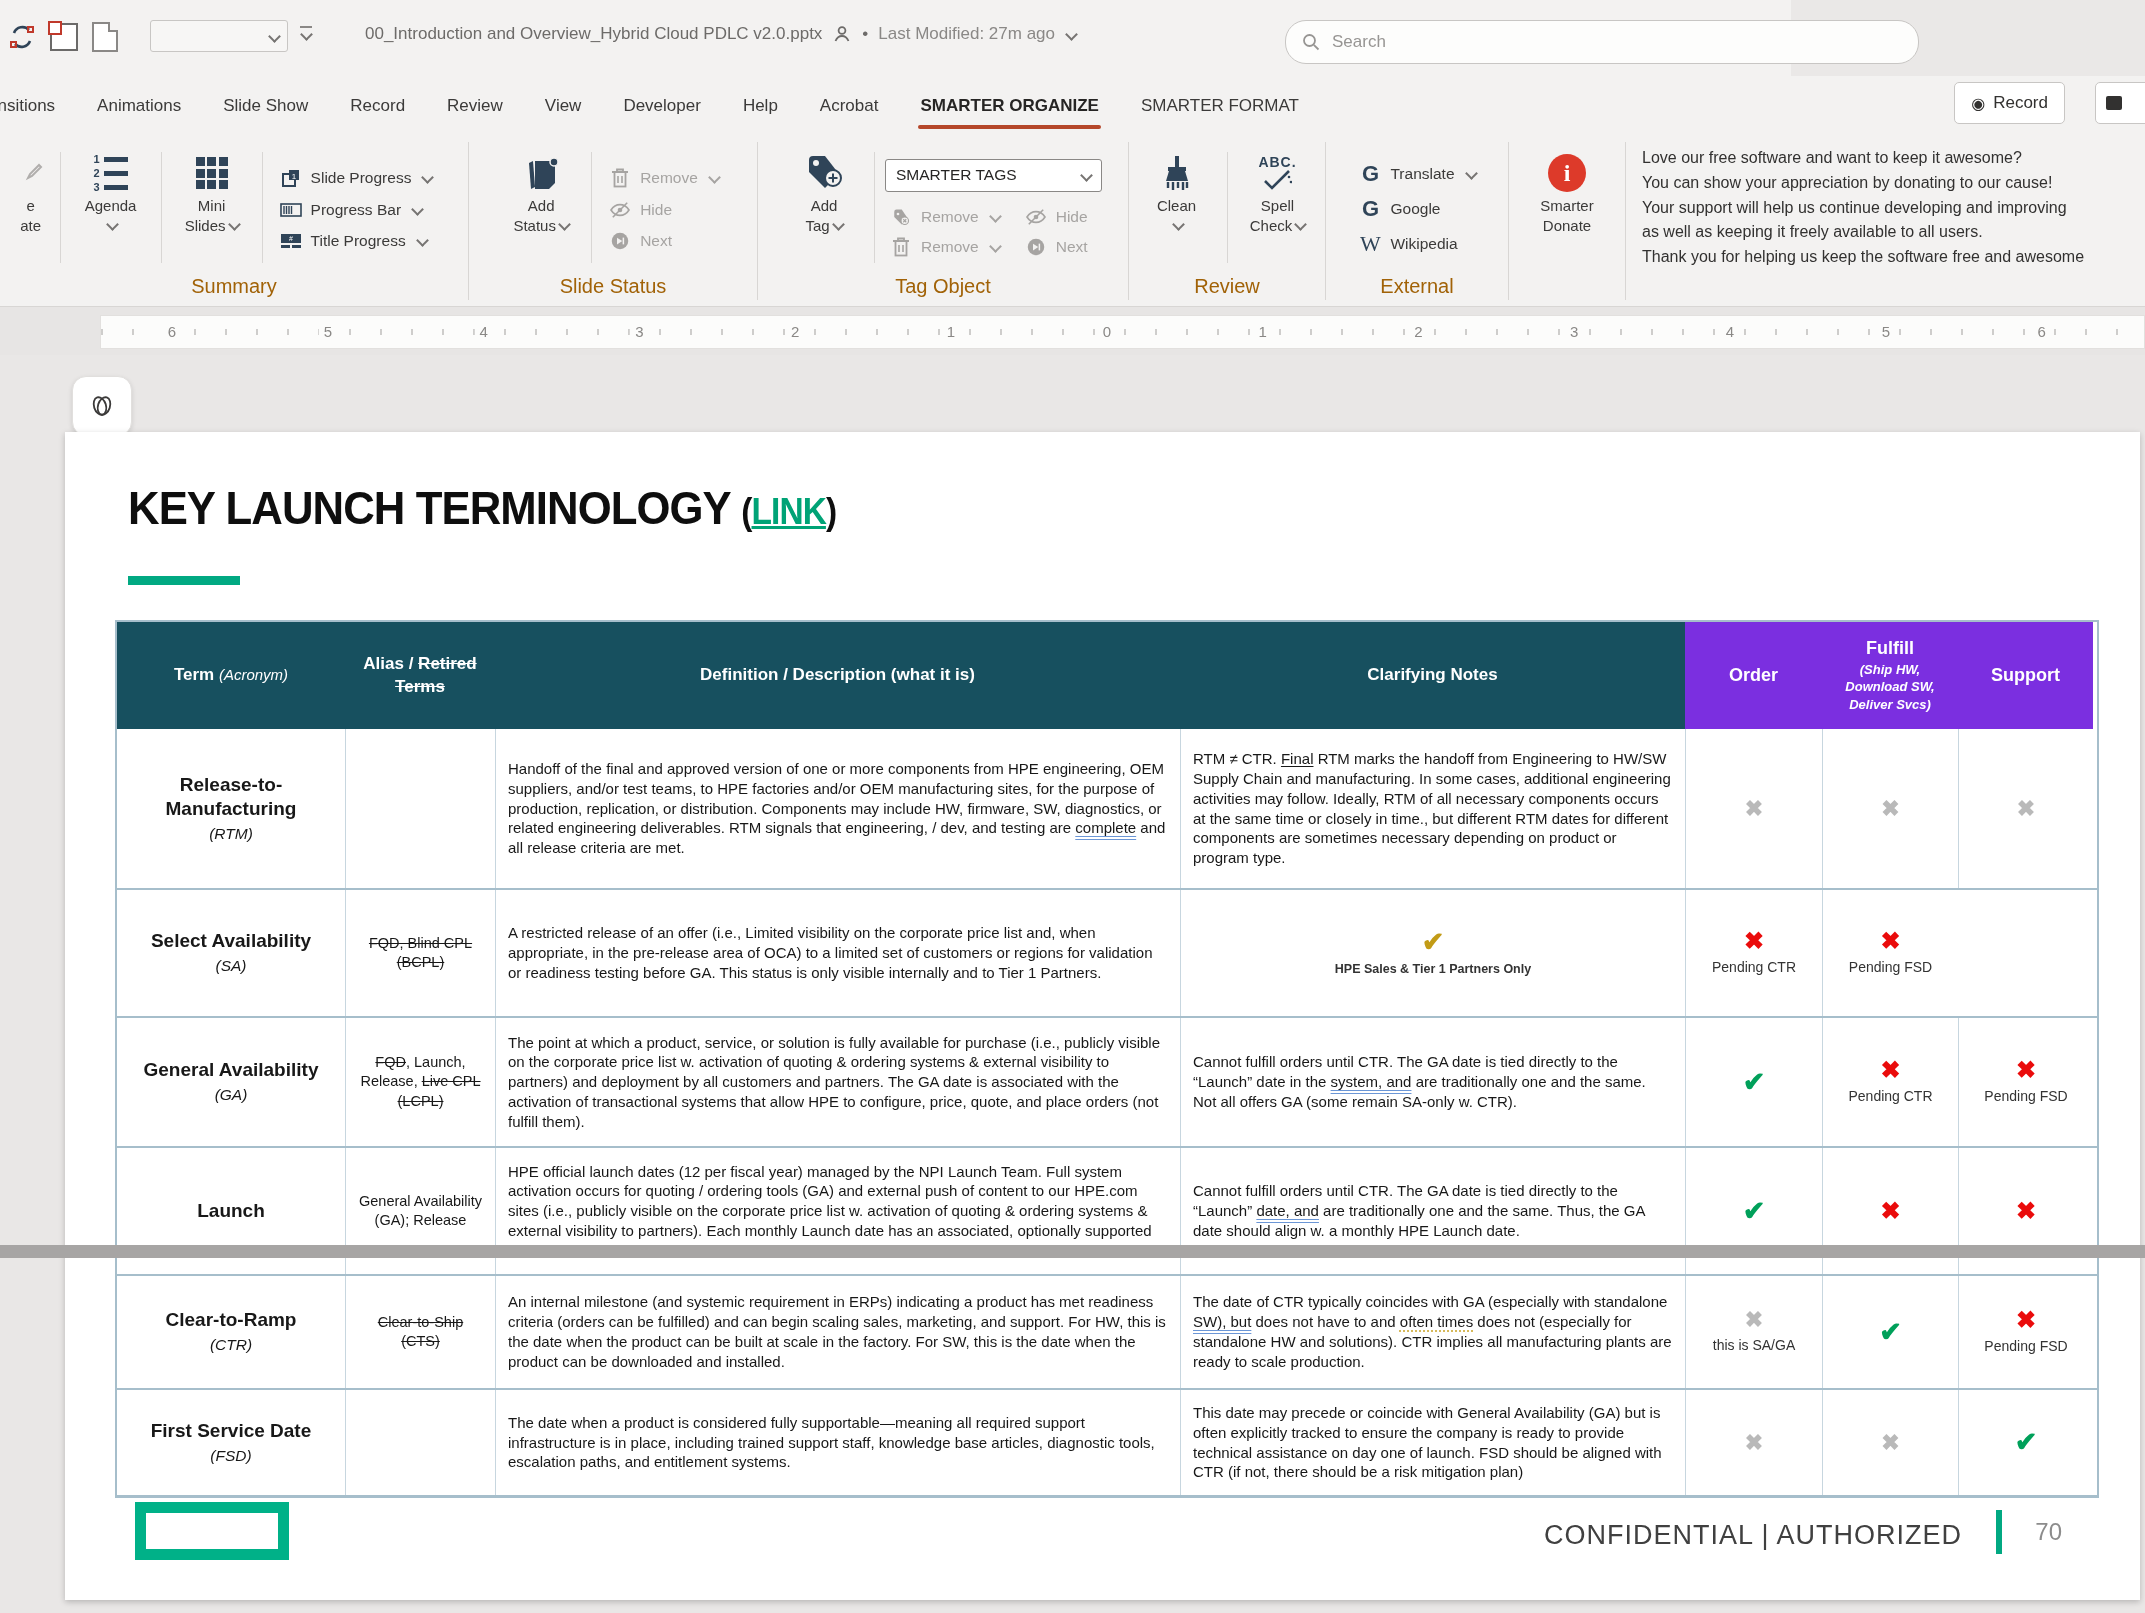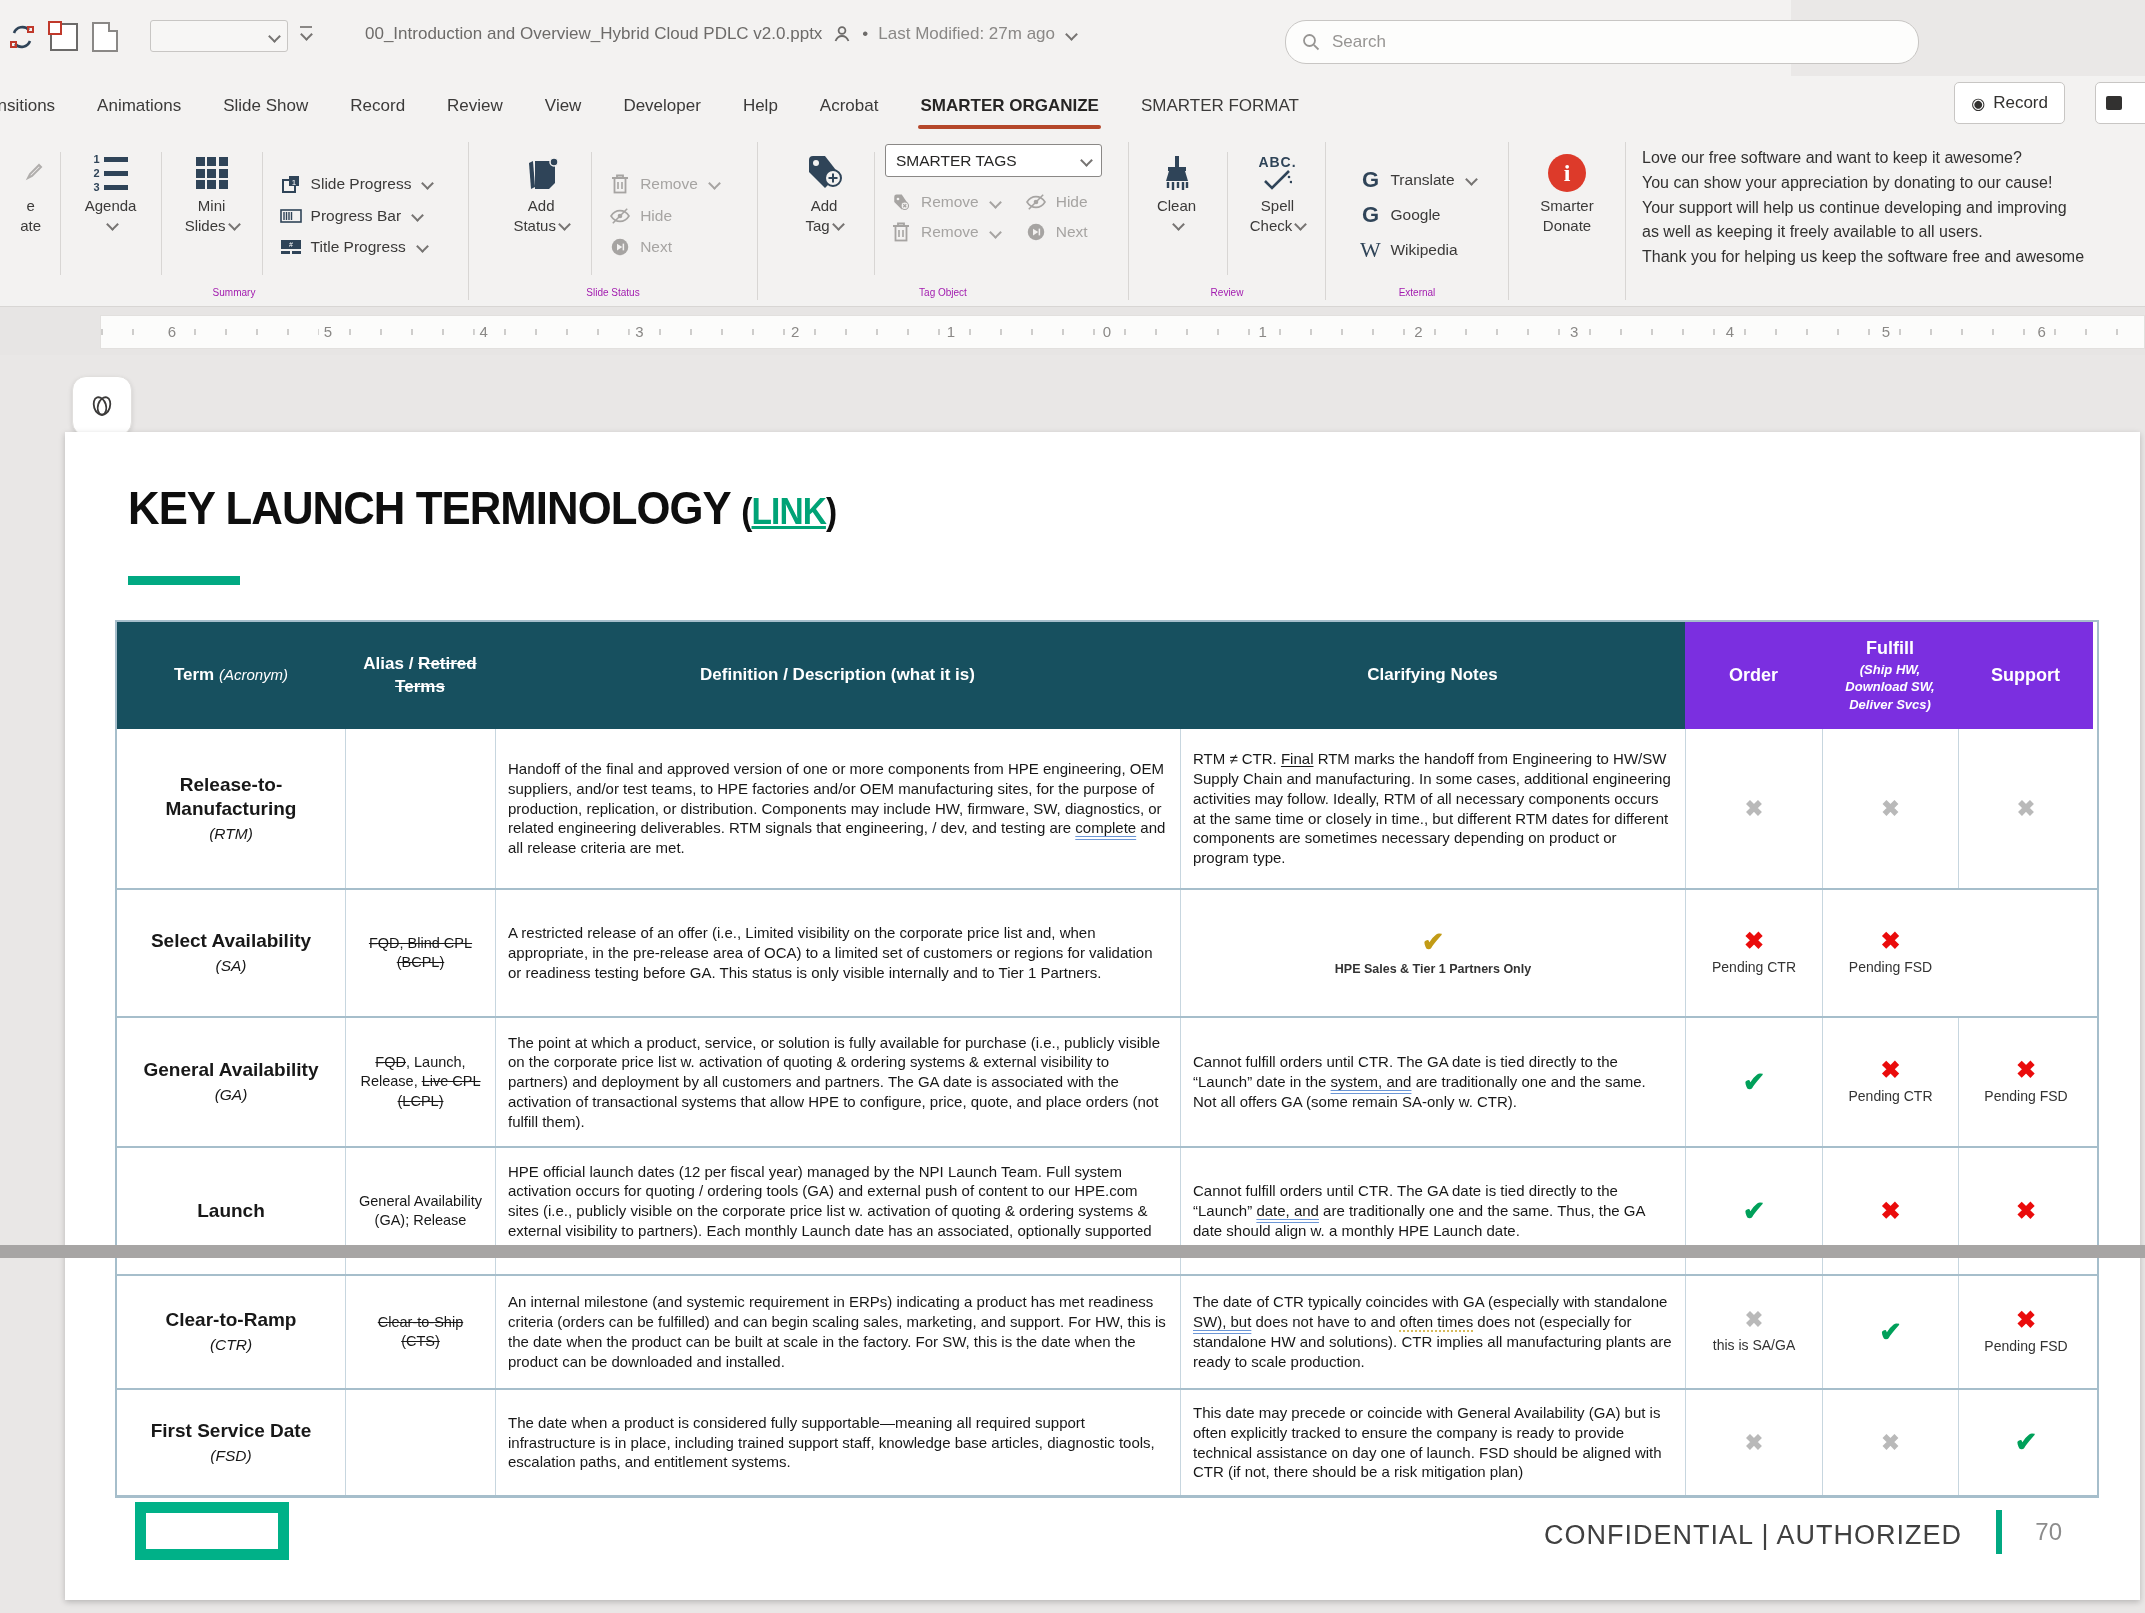--- a/index.html
+++ b/index.html
@@ -34,32 +34,32 @@
   .tab.active::after{content:'';position:absolute;left:0;right:0;bottom:-9px;height:4px;background:#b5472a;border-radius:2px;}
   .record-btn{position:absolute;right:80px;top:6px;height:40px;background:#fff;border:1px solid #c8c6c4;border-radius:5px;display:flex;align-items:center;gap:8px;padding:0 16px;font-size:17px;color:#323130;cursor:pointer;}
   .record-dot{font-size:16px;color:#323130;}
   .cutbtn-right{position:absolute;right:-18px;top:6px;width:56px;height:40px;background:#fff;border:1px solid #c8c6c4;border-radius:5px;display:flex;align-items:center;padding-left:10px;cursor:pointer;}
   .cutbtn-right .sq{width:16px;height:14px;background:#323130;border-radius:2px;}
 
   
   .ribbon{position:absolute;left:0;top:136px;width:2145px;height:170px;background:#f3f2f1;border-bottom:1px solid #d8d6d4;display:flex;align-items:stretch;overflow:hidden;}
   .rgroup{display:flex;flex-direction:column;align-items:center;position:relative;padding-top:8px;flex:0 0 auto;}
   .rg-items{display:flex;align-items:stretch;flex:1;}
-  .rg-label{font-size:10px;color:#a21caf;padding:2px 0 8px;text-align:center;}
+  .rg-label{font-size:20px;color:#a16207;padding:2px 0 8px;text-align:center;}
   .gsep,.isep{width:1px;background:#d8d6d4;align-self:stretch;margin:8px 4px 10px;}
   .gsep{margin:6px 0 6px;}
   .bigbtn{display:flex;flex-direction:column;align-items:center;justify-content:flex-start;padding:6px 10px;min-width:72px;cursor:pointer;border-radius:4px;}
   .bb-ic{height:46px;display:flex;align-items:center;justify-content:center;color:#2f4458;}
   .bb-label{font-size:15px;color:#3b3a39;line-height:1.3;text-align:center;white-space:nowrap;}
   .smallcol{display:flex;flex-direction:column;justify-content:center;gap:9px;padding:0 8px;}
   .smallbtn{display:flex;align-items:center;gap:8px;font-size:15.5px;color:#3b3a39;white-space:nowrap;cursor:pointer;padding:2px 4px;border-radius:3px;}
   .sb-ic{width:24px;display:flex;justify-content:center;color:#2f4458;}
   .disabled,.disabled .sb-ic,.disabled .chev{color:#a6a4a2 !important;border-color:#a6a4a2 !important;cursor:default;}
   .combo{width:195px;height:31px;border:1px solid #8a8886;border-radius:3px;background:#fff;display:flex;align-items:center;justify-content:space-between;padding:0 10px;font-size:15.5px;color:#262524;cursor:pointer;margin-bottom:7px;}
-  .tagcol{display:flex;flex-direction:column;padding:0 6px;}
+  .tagcol{display:flex;flex-direction:column;justify-content:center;padding:0 6px;}
   .tagrow{display:flex;gap:16px;margin-top:7px;}
   .mini-grid{display:grid;grid-template-columns:repeat(3,9px);grid-auto-rows:9px;gap:2.5px;}
   .mini-grid span{background:#2f4458;}
   .agenda-ic{display:flex;flex-direction:column;gap:3px;}
   .agenda-ic .r{display:flex;align-items:center;gap:4px;}
   .agenda-ic .n{font-size:11px;font-weight:700;color:#2f4458;line-height:1;}
   .agenda-ic .b{width:24px;height:5px;background:#2f4458;}
   .donate-ic{width:38px;height:38px;border-radius:50%;background:#dd3a2a;color:#fff;display:flex;align-items:center;justify-content:center;font-family:"Liberation Serif",serif;font-weight:700;font-size:24px;}
   .abc-ic{display:flex;flex-direction:column;align-items:center;line-height:1;color:#2f4458;}
   .abc-t{font-size:14px;font-weight:700;letter-spacing:1px;}

